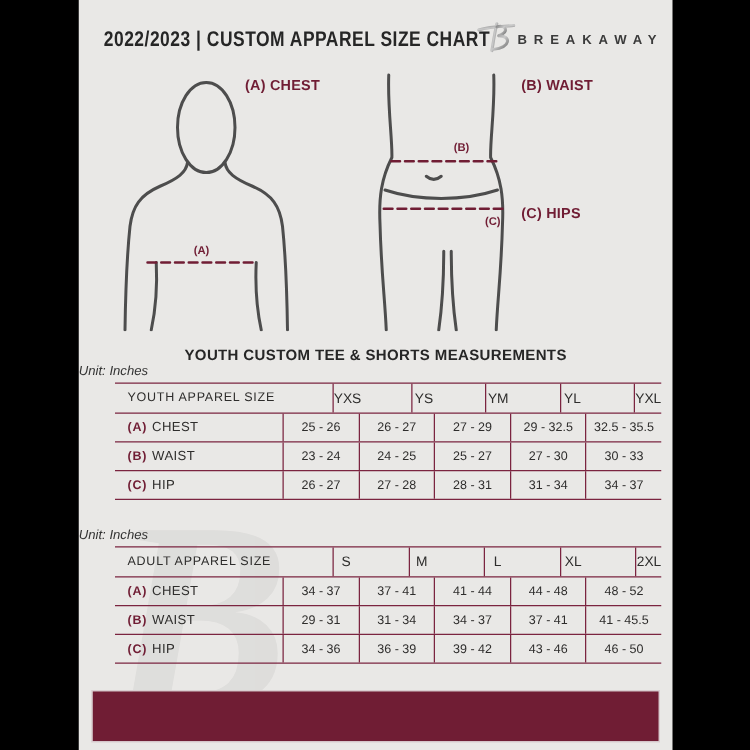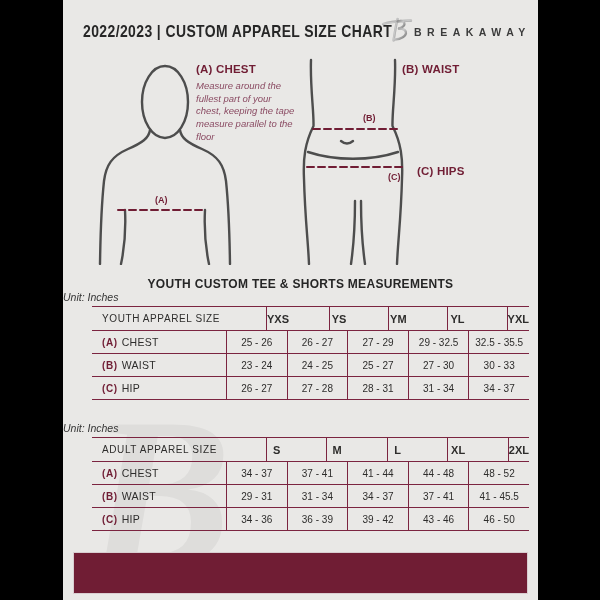--- a/index.html
+++ b/index.html
@@ -46,21 +46,21 @@
   
   .sec-head{position:absolute;left:0;width:475px;text-align:center;font-weight:700;font-size:12px;color:#262626;letter-spacing:.3px;}
   .sec-unit{position:absolute;left:0;width:475px;text-align:left;font-style:italic;font-size:10.5px;color:#333;}
   
   .table{position:absolute;left:29px;width:437px;border-bottom:1px solid var(--tline);}
   .trow{display:grid;grid-template-columns:134px repeat(5,1fr);height:23px;border-top:1px solid var(--tline);align-items:stretch;}
   .trow.thead{height:24px;}
   .tcell{display:flex;align-items:center;font-size:10px;color:var(--dark);}
   .tcell.lab{padding-left:10px;letter-spacing:.6px;}
   .tcell.cen{justify-content:center;border-left:1px solid var(--tline);text-align:center;}
-  .thead .tcell.cen{font-weight:700;font-size:11px;margin-left:40px;}
+  .thead .tcell.cen{font-weight:400;font-size:11px;margin-left:40px;}
   .rowkey{color:var(--maroon);font-weight:700;margin-right:4px;}
   .rowlab{font-size:10.5px;letter-spacing:.3px;}
   
   .watermark{
     position:absolute;left:25px;top:385px;
     font-family:"Liberation Serif",serif;font-style:italic;font-weight:700;
     font-size:215px;line-height:1;color:#000;opacity:.045;pointer-events:none;
   }
   .footer-bar{
     position:absolute;left:11px;top:553px;width:453px;height:40px;
@@ -108,23 +108,22 @@
     <path d="M60 143 C60 168 58 192 56 206"></path>
     <path d="M66 143 C66 168 68 192 70 206"></path>
     <path class="dash" d="M18 71 L105 71"></path>
     <text x="68" y="63">(B)</text>
     <path class="dash" d="M12 109 L109 109"></path>
     <text x="93" y="122">(C)</text>
   </svg>
 
   <div class="guide-block" style="left:133px;top:63px;width:103px;">
     <div class="guide-title">(A) CHEST</div>
-    <div class="guide-body">Measure around the fullest part of your chest, keeping the tape measure parallel to the floor</div>
   </div>
-  <div class="guide-block" style="left:339px;top:63px;width:118px;">
+  <div class="guide-block" style="left:354px;top:63px;width:118px;">
     <div class="guide-title">(B) WAIST</div>
   </div>
   <div class="guide-block" style="left:354px;top:165px;width:122px;">
     <div class="guide-title">(C) HIPS</div>
   </div>
 
   <div class="watermark">B</div>
 
   <div class="sec-head" style="top:277px;">YOUTH CUSTOM TEE &amp; SHORTS MEASUREMENTS</div>
   <div class="sec-unit" style="top:291px;">Unit: Inches</div>

